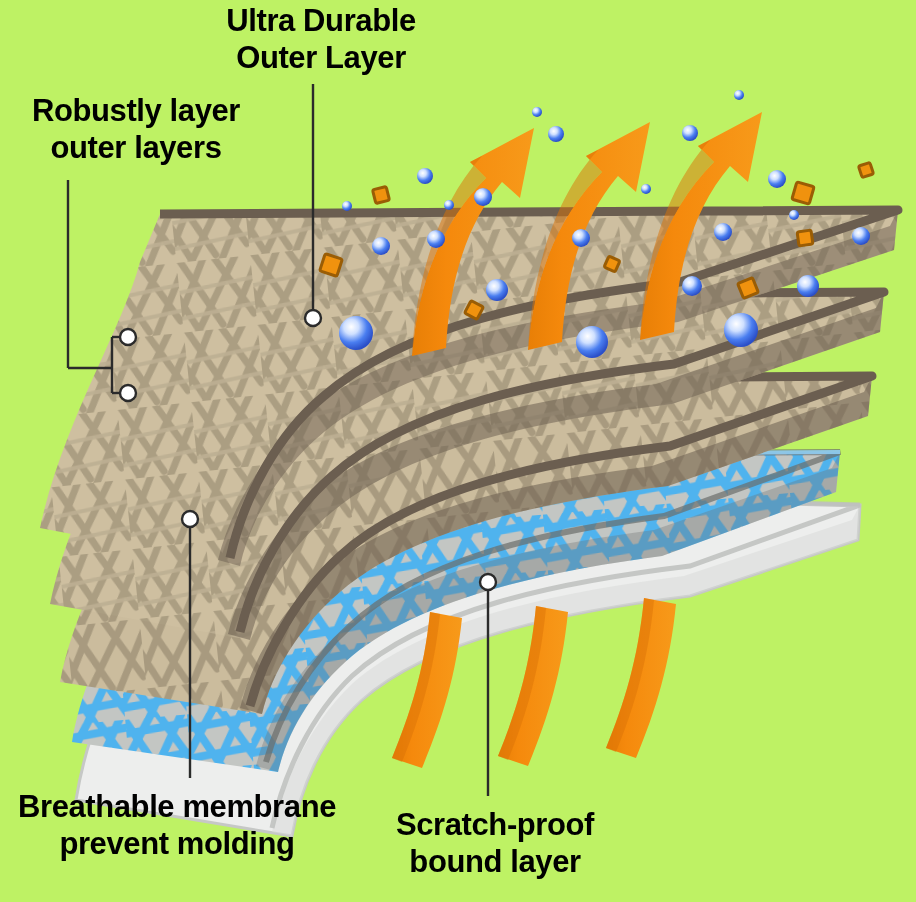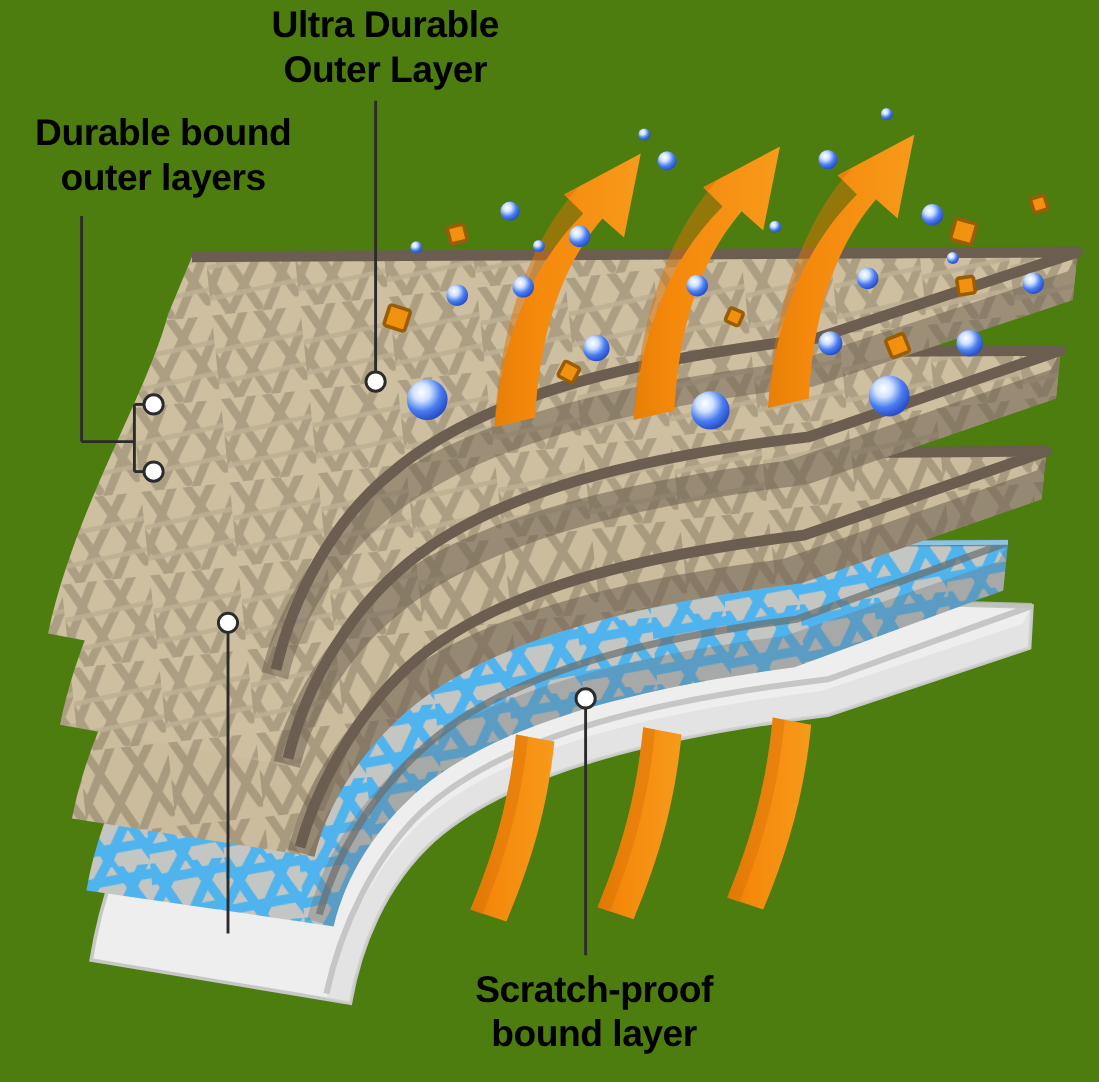--- a/index.html
+++ b/index.html
@@ -1,18 +1,18 @@
 <!DOCTYPE html>
 <html><head>
 <meta charset="utf-8">
 <style>
   html,body{margin:0;padding:0;background:#fff;}
   body{width:916px;height:902px;overflow:hidden;
        font-family:"Liberation Sans","DejaVu Sans",sans-serif;}
-  #stage{position:relative;width:916px;height:902px;background:#4d7c0f;}
+  #stage{position:relative;width:916px;height:902px;background:#bef264;}
   svg.layer-art{position:absolute;left:0;top:0;width:916px;height:902px;}
   .lbl{position:absolute;color:#000;font-weight:bold;
        font-size:31px;line-height:37px;letter-spacing:-0.4px;
        text-align:center;white-space:pre;}
   #lbl-ultra{left:195px;top:2px;width:252px;}
   #lbl-robust{left:0px;top:92px;width:272px;}
   #lbl-breath{left:2px;top:788px;width:350px;}
   #lbl-scratch{left:368px;top:806px;width:254px;}
 </style>
 </head>
@@ -248,20 +248,22 @@
       <g>
         <line x1="488" y1="590" x2="488" y2="796"></line>
         <circle cx="488" cy="582" r="8" fill="#ffffff"></circle>
       </g>
     </g>
   </svg>
 
   <div class="lbl" id="lbl-ultra">Ultra Durable
 Outer Layer</div>
 
-  <div class="lbl" id="lbl-robust">Durable bound
+  <div class="lbl" id="lbl-robust">Robustly layer
 outer layers</div>
 
+  <div class="lbl" id="lbl-breath">Breathable membrane
+prevent molding</div>
 
   <div class="lbl" id="lbl-scratch">Scratch-proof
 bound layer</div>
 
 </div>
 
 </body></html>

